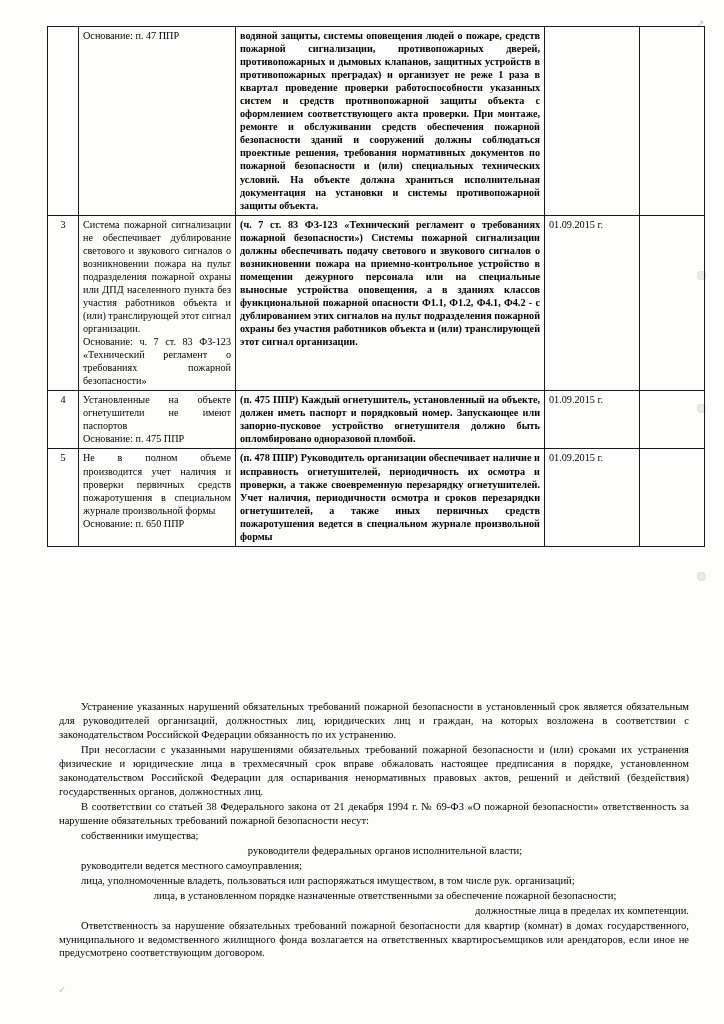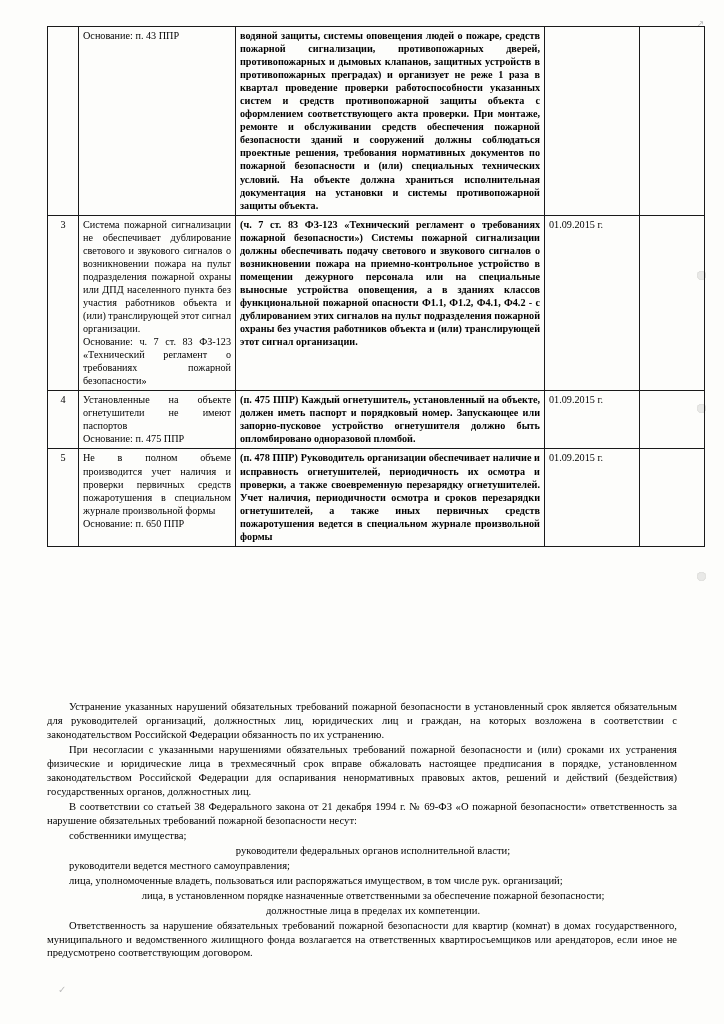--- a/index.html
+++ b/index.html
@@ -53,21 +53,21 @@
   .col-num { width: 22px; text-align: center; }
   .col-viol { width: 148px; }
   .col-req  { width: 300px; font-weight: bold; }
   .col-date { width: 86px; }
   .col-last { width: 56px; }
 
   .just { text-align: justify; text-justify: inter-word; hyphens: auto; }
 
   .body-text {
     position: absolute;
-    left: 47px;
+    left: 59px;
     width: 630px;
     font-size: 10.6px;
     line-height: 1.32;
     text-align: justify;
   }
   .body-text p {
     margin: 0 0 1px 0;
     text-indent: 22px;
   }
   .list-line {
@@ -83,21 +83,21 @@
   <div class="hole" style="left:697px; top:271px;"></div>
   <div class="hole" style="left:697px; top:404px;"></div>
   <div class="hole" style="left:697px; top:572px;"></div>
   <div class="smudge" style="left:696px; top:18px;">↗</div>
   <div class="smudge" style="left:58px; top:984px;">✓</div>
 
   <table class="doc-table">
     <tbody>
       <tr>
         <td class="col-num"></td>
-        <td class="col-viol just">Основание: п. 43 ППР</td>
+        <td class="col-viol just">Основание: п. 47 ППР</td>
         <td class="col-req just">водяной защиты, системы оповещения людей о пожаре, средств пожарной сигнализации, противопожарных дверей, противопожарных и дымовых клапанов, защитных устройств в противопожарных преградах) и организует не реже 1 раза в квартал проведение проверки работоспособности указанных систем и средств противопожарной защиты объекта с оформлением соответствующего акта проверки. При монтаже, ремонте и обслуживании средств обеспечения пожарной безопасности зданий и сооружений должны соблюдаться проектные решения, требования нормативных документов по пожарной безопасности и (или) специальных технических условий. На объекте должна храниться исполнительная документация на установки и системы противопожарной защиты объекта.</td>
         <td class="col-date"></td>
         <td class="col-last"></td>
       </tr>
       <tr>
         <td class="col-num">3</td>
         <td class="col-viol just" style="white-space:pre-line;">Система пожарной сигнализации не обеспечивает дублирование светового и звукового сигналов о возникновении пожара на пульт подразделения пожарной охраны или ДПД населенного пункта без участия работников объекта и (или) транслирующей этот сигнал организации.
 Основание: ч. 7 ст. 83 ФЗ-123 «Технический регламент о требованиях пожарной безопасности»</td>
         <td class="col-req just">(ч. 7 ст. 83 ФЗ-123 «Технический регламент о требованиях пожарной безопасности») Системы пожарной сигнализации должны обеспечивать подачу светового и звукового сигналов о возникновении пожара на приемно-контрольное устройство в помещении дежурного персонала или на специальные выносные устройства оповещения, а в зданиях классов функциональной пожарной опасности Ф1.1, Ф1.2, Ф4.1, Ф4.2 - с дублированием этих сигналов на пульт подразделения пожарной охраны без участия работников объекта и (или) транслирующей этот сигнал организации.</td>
         <td class="col-date">01.09.2015 г.</td>
@@ -124,17 +124,17 @@
 
   <div class="body-text" style="top:700px;">
     <p>Устранение указанных нарушений обязательных требований пожарной безопасности в установленный срок является обязательным для руководителей организаций, должностных лиц, юридических лиц и граждан, на которых возложена в соответствии с законодательством Российской Федерации обязанность по их устранению.</p>
     <p>При несогласии с указанными нарушениями обязательных требований пожарной безопасности и (или) сроками их устранения физические и юридические лица в трехмесячный срок вправе обжаловать настоящее предписания в порядке, установленном законодательством Российской Федерации для оспаривания ненормативных правовых актов, решений и действий (бездействия) государственных органов, должностных лиц.</p>
     <p>В соответствии со статьей 38 Федерального закона от 21 декабря 1994 г. № 69-ФЗ «О пожарной безопасности» ответственность за нарушение обязательных требований пожарной безопасности несут:</p>
     <p class="list-line" style="text-align:left;">собственники имущества;</p>
     <p class="list-line" style="text-align:center;">руководители федеральных органов исполнительной власти;</p>
     <p class="list-line" style="text-align:left;">руководители ведется местного самоуправления;</p>
     <p class="list-line" style="text-align:left;">лица, уполномоченные владеть, пользоваться или распоряжаться имуществом, в том числе рук. организаций;</p>
     <p class="list-line" style="text-align:center;">лица, в установленном порядке назначенные ответственными за обеспечение пожарной безопасности;</p>
-    <p class="list-line" style="text-align:center;">должностные лица в пределах их компетенции.</p>
+    <p class="list-line" style="text-align:right;">должностные лица в пределах их компетенции.</p>
     <p>Ответственность за нарушение обязательных требований пожарной безопасности для квартир (комнат) в домах государственного, муниципального и ведомственного жилищного фонда возлагается на ответственных квартиросъемщиков или арендаторов, если иное не предусмотрено соответствующим договором.</p>
   </div>
 
 </div>
 
 </body></html>

